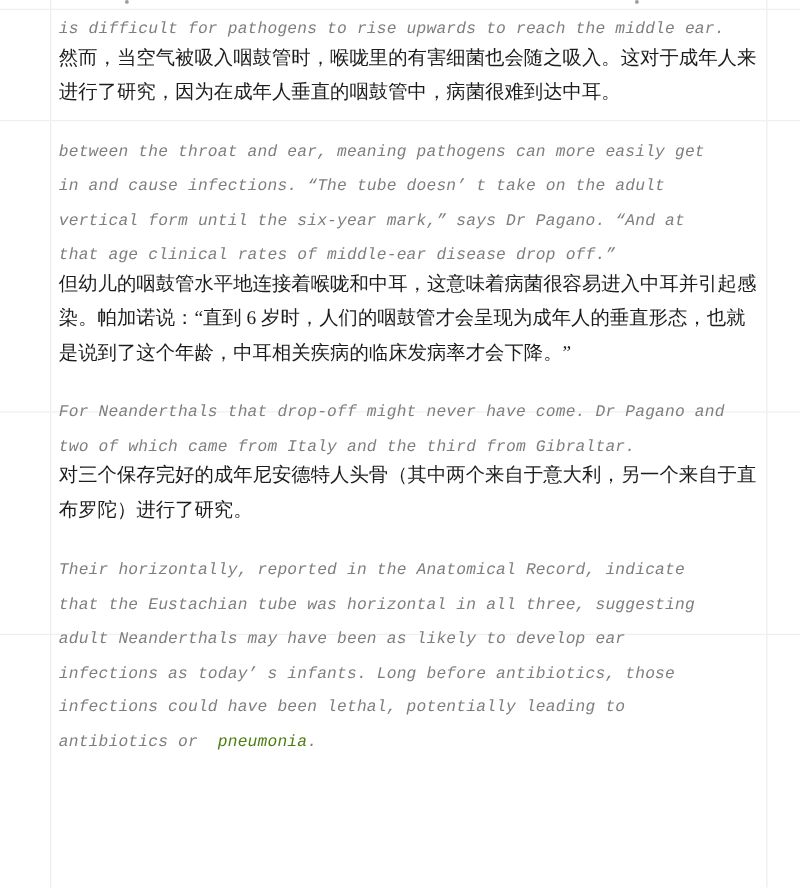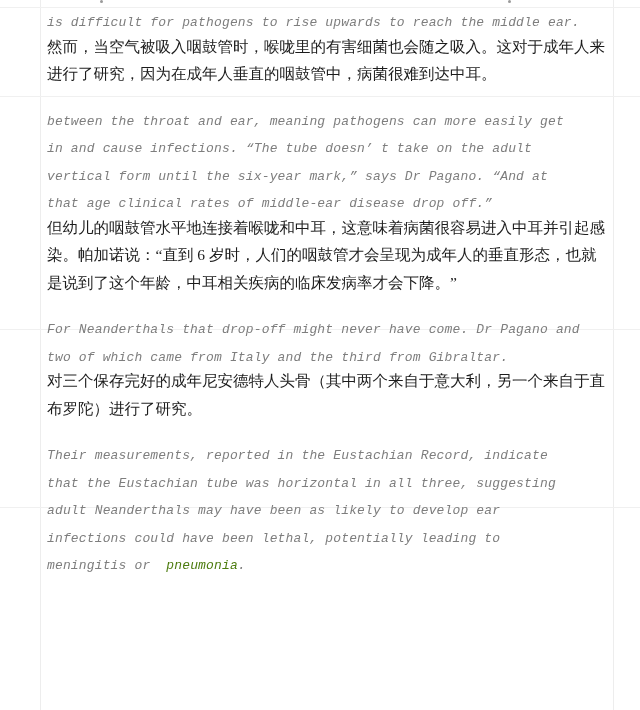--- a/index.html
+++ b/index.html
@@ -112,22 +112,23 @@
         <div class="line">two of which came from Italy and the third from Gibraltar.</div>
       </div>
       <div class="zh-group">
         <div class="line">对三个保存完好的成年尼安德特人头骨（其中两个来自于意大利，另一个来自于直</div>
         <div class="line">布罗陀）进行了研究。</div>
       </div>
     </div>
 
     <div class="block">
       <div class="en">
-        <div class="line">Their measurements, reported in the Eustachian Record, indicate</div>
+        <div class="line">Their horizontally, reported in the Anatomical Record, indicate</div>
         <div class="line">that the Eustachian tube was horizontal in all three, suggesting</div>
         <div class="line">adult Neanderthals may have been as likely to develop ear</div>
+        <div class="line">infections as today’ s infants. Long before antibiotics, those</div>
         <div class="line">infections could have been lethal, potentially leading to</div>
-        <div class="line en"><span>meningitis or  </span><span class="link-red">pneumonia</span><span>.</span></div>
+        <div class="line en"><span>antibiotics or  </span><span class="link-red">pneumonia</span><span>.</span></div>
       </div>
     </div>
 
   </div>
 </div>
 
 </body></html>

